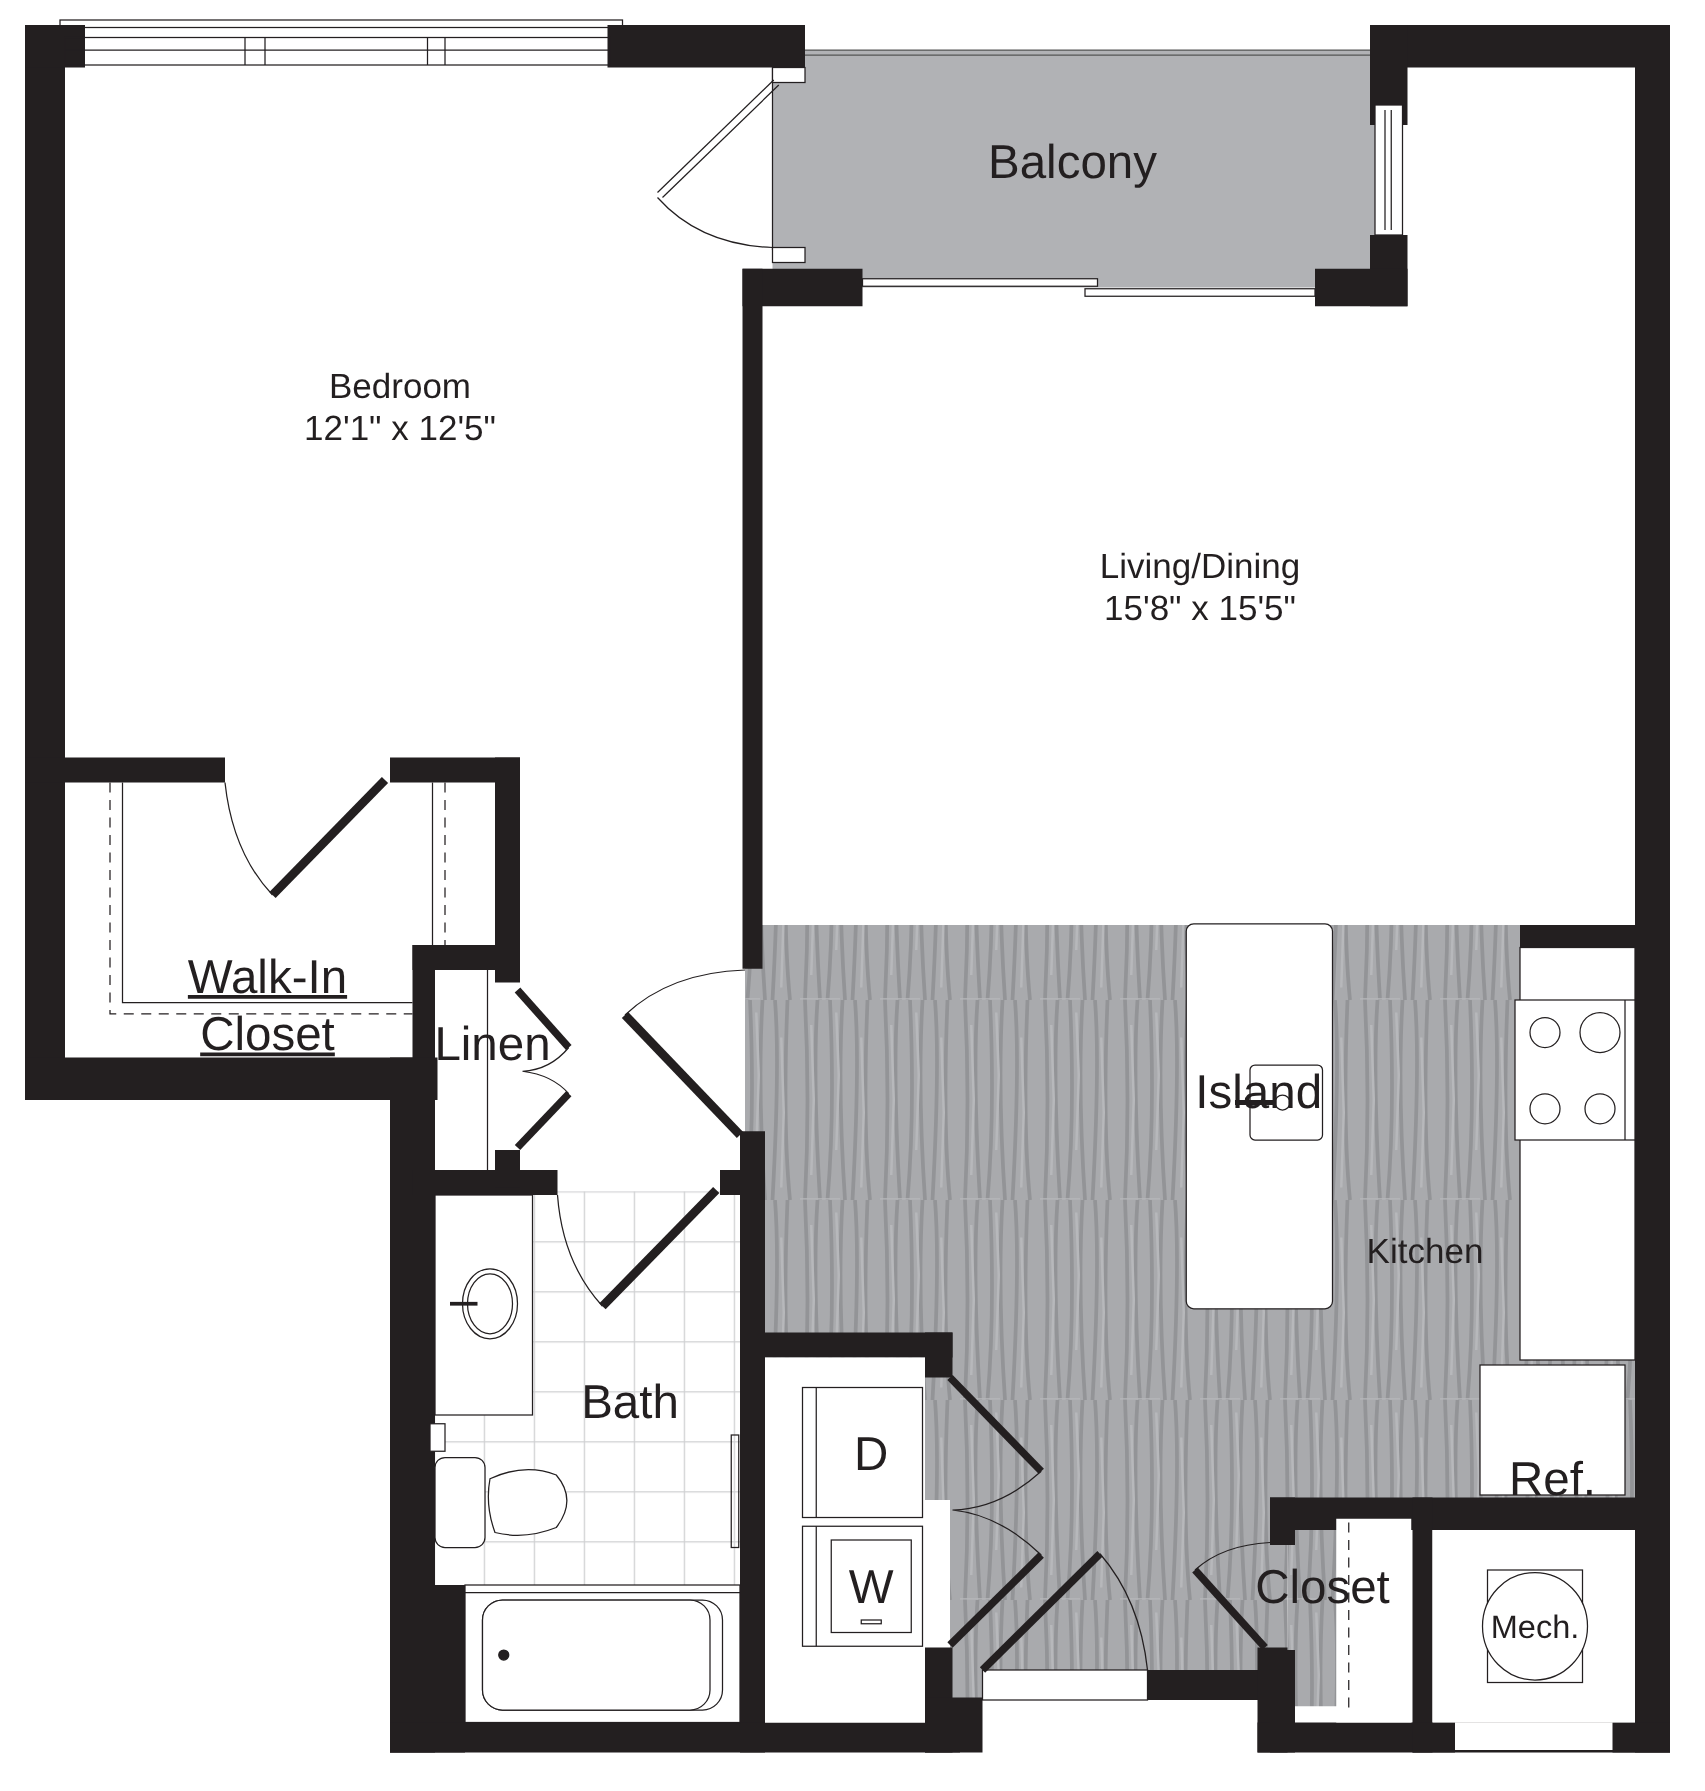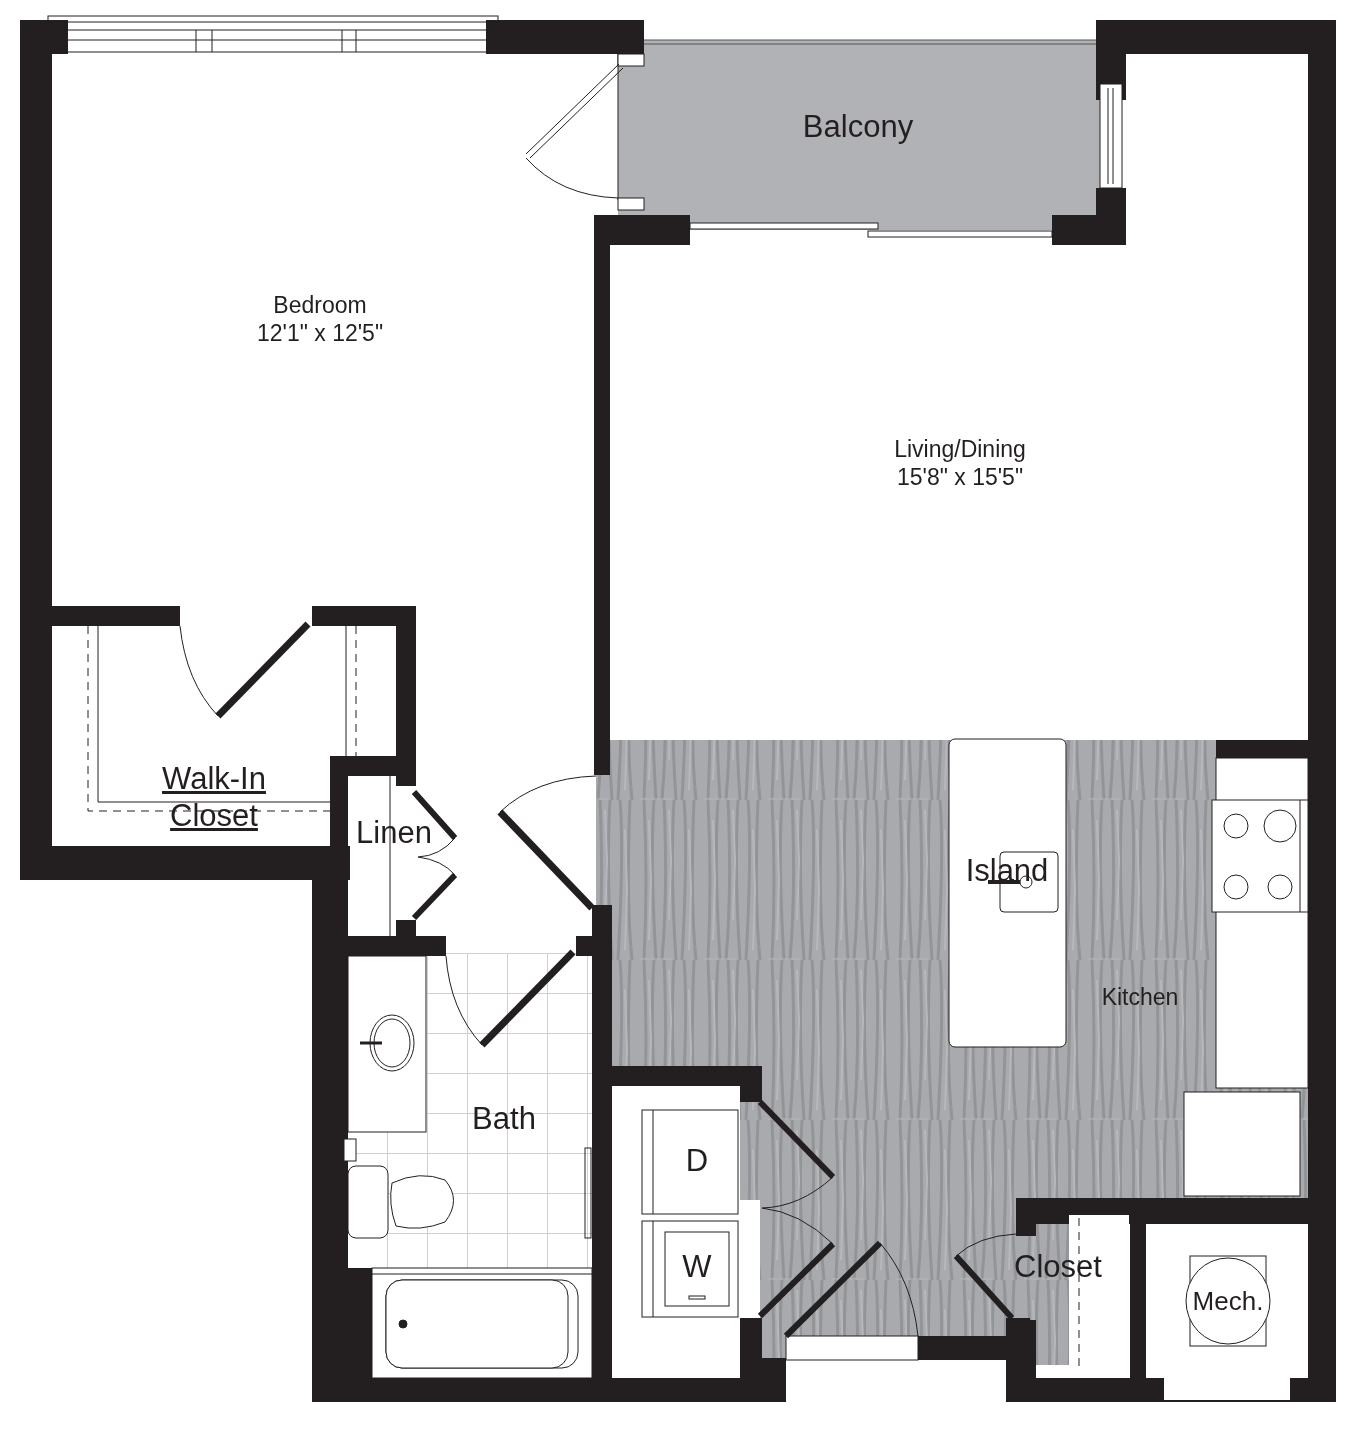--- a/index.html
+++ b/index.html
@@ -1,21 +1,21 @@
 <!DOCTYPE html>
 <html><head>
 <meta charset="utf-8">
 <style>
   html,body{margin:0;padding:0;background:#ffffff;}
   body{width:1364px;height:1433px;position:relative;overflow:hidden;font-family:"Liberation Sans",sans-serif;}
   #plan{position:absolute;left:0;top:0;width:1364px;height:1433px;}
   .lbl{position:absolute;color:#231f20;text-align:center;font-family:"Liberation Sans",sans-serif;line-height:1.2;white-space:nowrap;}
   .lbl span{display:block;}
-  .big{font-size:23px;}
-  .mid{font-size:31px;}
+  .big{font-size:28px;}
+  .mid{font-size:38px;}
   .sm{font-size:26px;}
 </style>
 </head>
 <body>
 
 <svg id="plan" width="1364" height="1433" viewBox="0 0 1364 1433" xmlns="http://www.w3.org/2000/svg">
   <defs>
     <pattern id="wood" x="0" y="0" width="64" height="160" patternUnits="userSpaceOnUse">
       <rect width="64" height="160" fill="#a9aaad"></rect>
       <path d="M4 0 Q8 80 4 160 M14 0 Q10 60 16 160 M24 0 Q28 90 22 160 M34 0 Q30 70 36 160 M44 0 Q48 50 42 160 M54 0 Q50 100 56 160" stroke="#939497" stroke-width="3" fill="none"></path>
@@ -266,21 +266,21 @@
 </div>
 
 <div class="lbl mid" style="left:657px;top:1142px;width:80px;">
   <span>D</span>
 </div>
 
 <div class="lbl mid" style="left:657px;top:1248px;width:80px;">
   <span>W</span>
 </div>
 
-<div class="lbl mid" style="left:1184px;top:1192px;width:116px;">
+<div class="lbl mid" style="left:1184px;top:1162px;width:116px;">
   <span>Ref.</span>
 </div>
 
 <div class="lbl mid" style="left:998px;top:1248px;width:120px;">
   <span>Closet</span>
 </div>
 
 <div class="lbl sm" style="left:1178px;top:1286px;width:100px;">
   <span>Mech.</span>
 </div>

